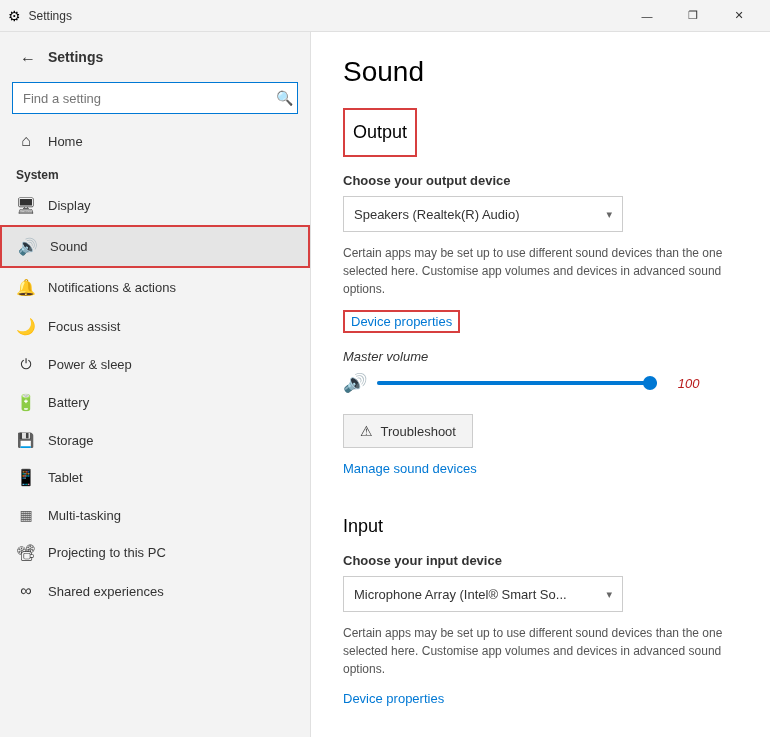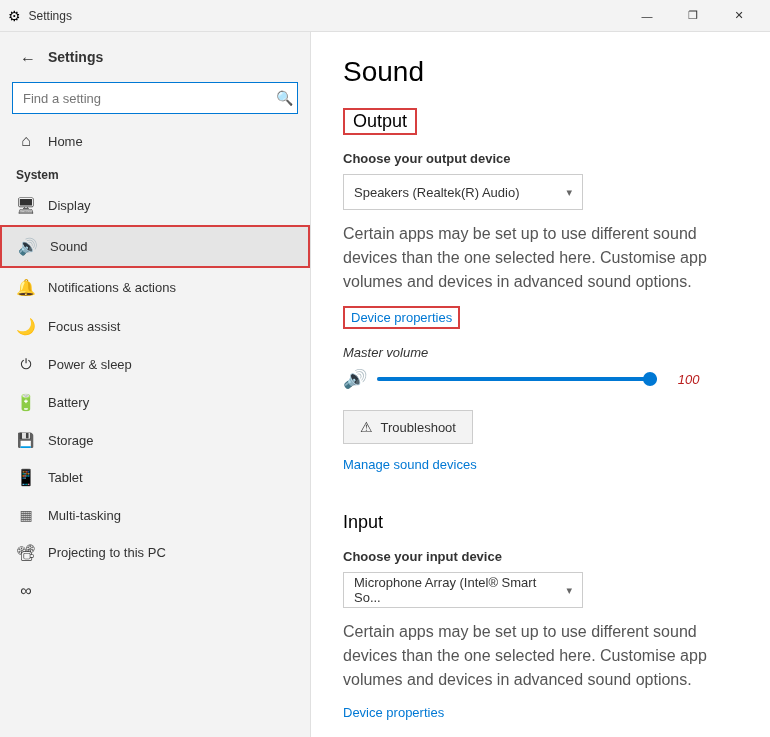--- a/index.html
+++ b/index.html
@@ -159,51 +159,51 @@
       font-weight: 300;
       color: #000;
       margin-bottom: 20px;
     }
     .section-box {
       margin-bottom: 24px;
     }
     .section-title-box {
       display: inline-block;
       border: 2px solid #d73f3f;
-      padding: 1px 8px;
+      padding: 12px 8px;
       margin-bottom: 16px;
     }
     .section-title {
       font-size: 18px;
       font-weight: 400;
       color: #000;
     }
     .label-text {
       font-size: 13px;
       color: #333;
       margin-bottom: 8px;
       font-weight: bold;
     }
     .dropdown {
-      width: 240px;
+      width: 280px;
       height: 36px;
       border: 1px solid #ccc;
       background: #fff;
       display: flex;
       align-items: center;
       justify-content: space-between;
       padding: 8px 10px;
       cursor: pointer;
       margin-bottom: 12px;
     }
     .dropdown-text { font-size: 13px; color: #333; }
     .dropdown-arrow { font-size: 11px; color: #666; }
 
     .info-text {
-      font-size: 16px;
+      font-size: 12px;
       color: #555;
       max-width: 400px;
       line-height: 1.5;
       margin-bottom: 12px;
     }
     .link-text {
       font-size: 13px;
       color: #0078d4;
       cursor: pointer;
       display: inline-block;
@@ -351,20 +351,21 @@
     <div class="nav-item">
       <span class="nav-icon" style="font-size:14px; color:#555;">▦</span>
       <span class="nav-label">Multi-tasking</span>
     </div>
     <div class="nav-item">
       <span class="nav-icon">📽</span>
       <span class="nav-label">Projecting to this PC</span>
     </div>
     <div class="nav-item">
       <span class="nav-icon" style="font-size:16px;">∞</span>
+      <span class="nav-label">Shared experiences</span>
     </div>
   </div>
 
   <div class="main-content">
     <h1 class="page-title">Sound</h1>
 
     <div class="section-box">
       <div class="section-title-box">
         <span class="section-title">Output</span>
       </div>

